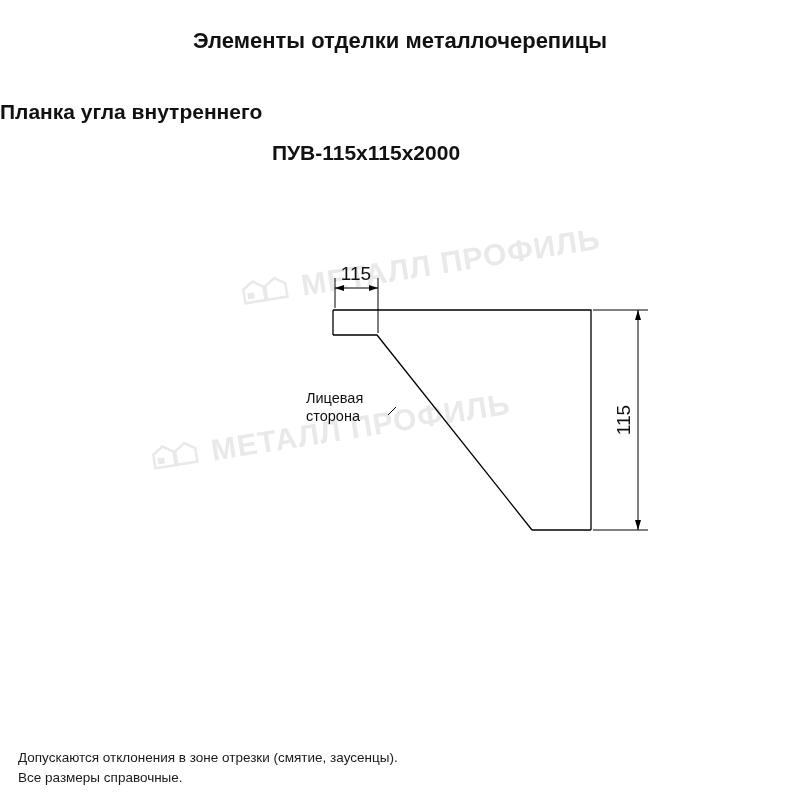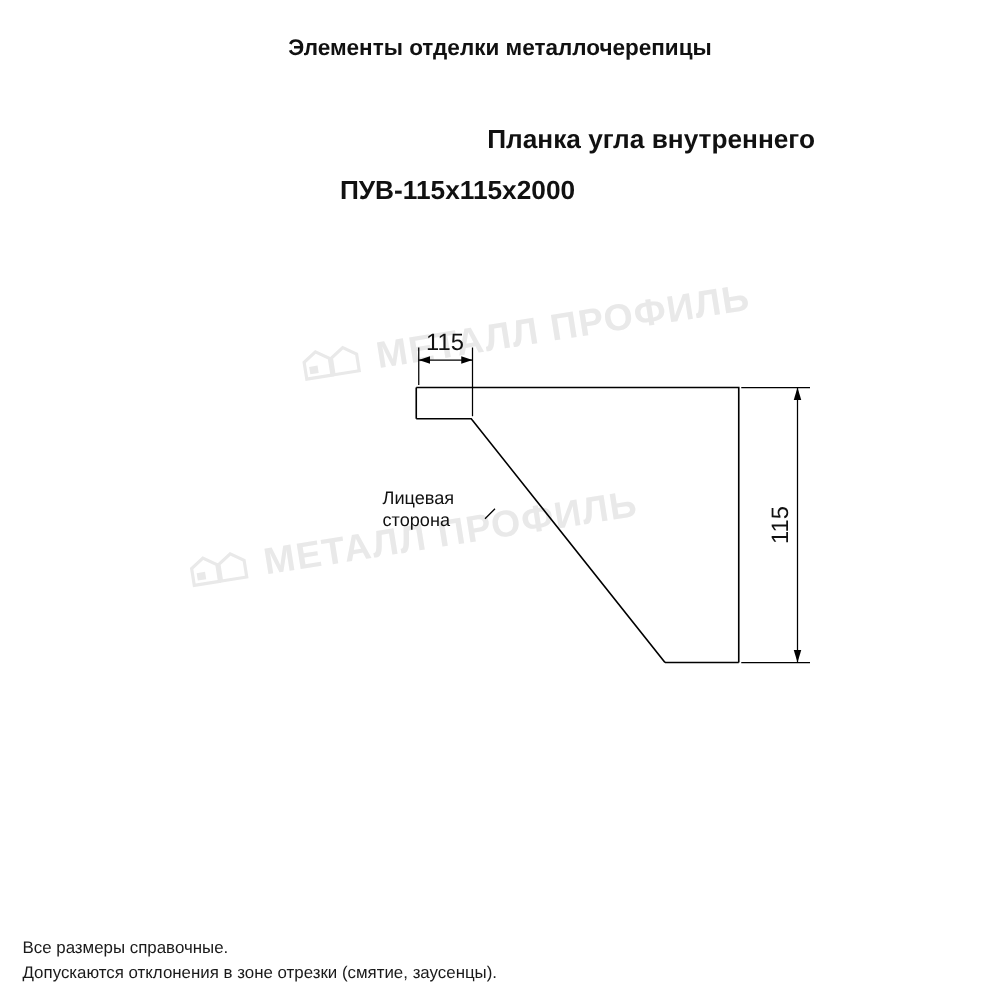--- a/index.html
+++ b/index.html
@@ -21,31 +21,31 @@
     inset: 0;
   }
 
   
   .title-main {
     position: absolute;
     top: 28px;
     left: 0;
     width: 800px;
     text-align: center;
-    font-size: 18px;
+    font-size: 22px;
     font-weight: bold;
     letter-spacing: 0px;
     color: #111111;
   }
   .title-sub {
     position: absolute;
     top: 100px;
     left: 0;
     width: 652px;
-    text-align: right;
+    text-align: left;
     font-size: 21px;
     font-weight: bold;
     color: #111111;
   }
   .title-code {
     position: absolute;
     top: 141px;
     left: 0;
     width: 732px;
     text-align: center;
@@ -190,17 +190,17 @@
       <g stroke="#000000" stroke-width="1" fill="none">
         <line x1="340" y1="215" x2="348" y2="207"></line>
       </g>
       <text class="face-text" x="258" y="203">Лицевая</text>
       <text class="face-text" x="258" y="221">сторона</text>
 
     </svg>
   </div>
 
   <div class="footer">
+    <div>Допускаются отклонения в зоне отрезки (смятие, заусенцы).</div>
     <div>Все размеры справочные.</div>
-    <div>Допускаются отклонения в зоне отрезки (смятие, заусенцы).</div>
   </div>
 
 </div>
 
 </body></html>

